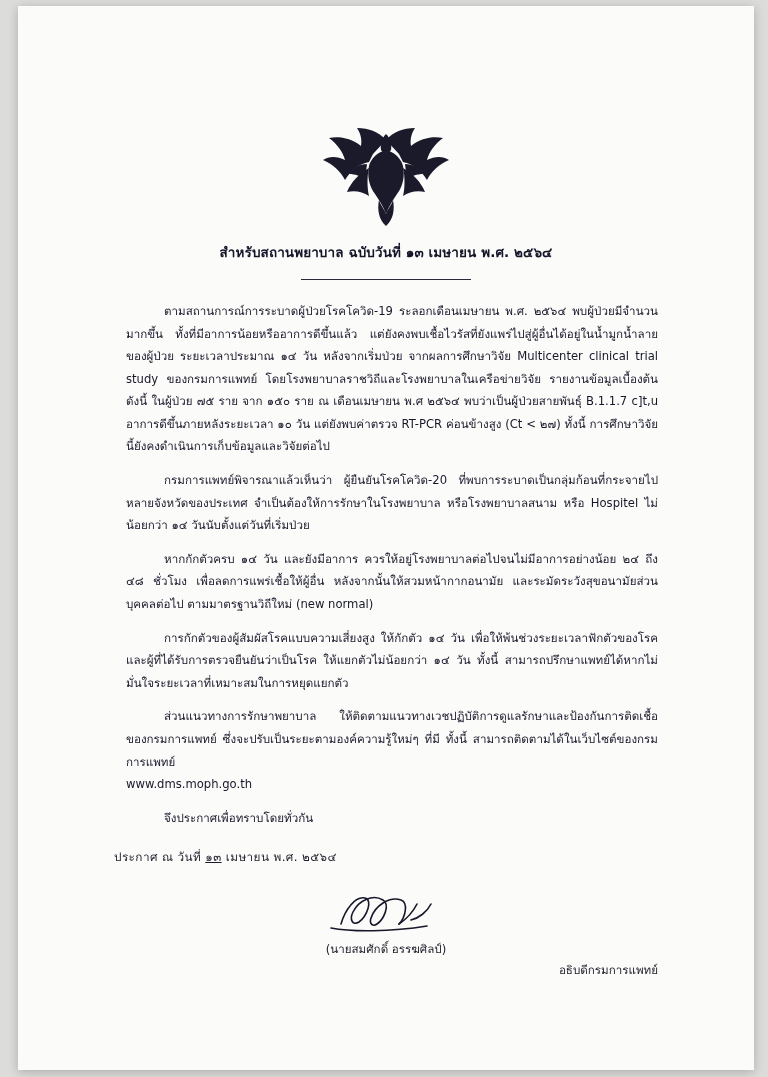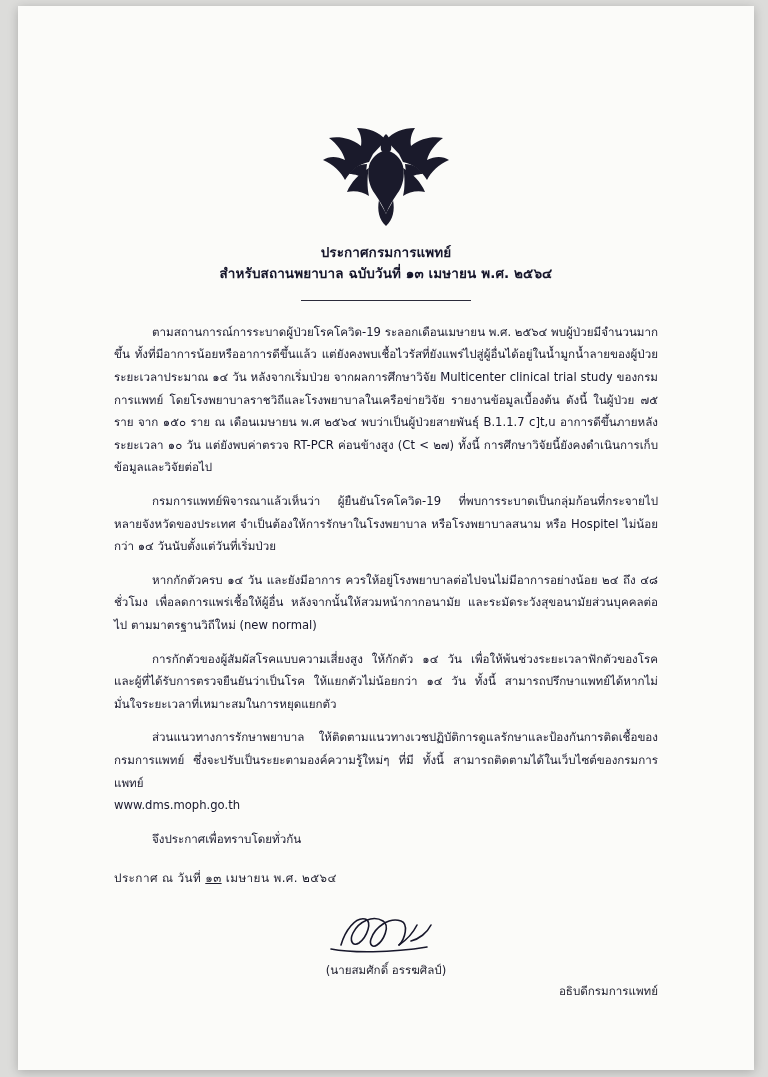--- a/index.html
+++ b/index.html
@@ -66,21 +66,21 @@
 
   .body-text {
     margin-top: 20px;
     font-family: "DejaVu Sans", sans-serif;
     font-size: 11.6px;
     line-height: 1.95;
     color: #17172b;
     text-align: justify;
   }
   .body-text p {
-    margin: 0 0 11px 0;
+    margin: 0 0 11px 12px;
     text-indent: 38px;
   }
   .under {
   }
   .url {
     word-break: break-all;
   }
 
   .announce-line {
     margin-top: 18px;
@@ -135,29 +135,28 @@
 
             <path d="M58 76 C56 86 58 96 65 102 C72 96 74 86 72 76 C70 82 66 86 65 90 C64 86 60 82 58 76 Z"></path>
 
             <path d="M46 40 C38 40 32 44 28 50 C34 50 40 52 44 56 Z"></path>
             <path d="M84 40 C92 40 98 44 102 50 C96 50 90 52 86 56 Z"></path>
           </g>
         </svg>
       </div>
 
       <div class="headings">
-        <div>ประกาศกรมการแพทย์</div>
         <div>สำหรับสถานพยาบาล ฉบับวันที่ ๑๓ เมษายน พ.ศ. ๒๕๖๔</div>
       </div>
 
       <div class="rule"></div>
 
       <div class="body-text">
         <p>ตามสถานการณ์การระบาดผู้ป่วยโรคโควิด-19 ระลอกเดือนเมษายน พ.ศ. ๒๕๖๔ พบผู้ป่วยมีจำนวนมากขึ้น ทั้งที่มีอาการน้อยหรืออาการดีขึ้นแล้ว แต่ยังคงพบเชื้อไวรัสที่ยังแพร่ไปสู่ผู้อื่นได้อยู่ในน้ำมูกน้ำลายของผู้ป่วย ระยะเวลาประมาณ ๑๔ วัน หลังจากเริ่มป่วย จากผลการศึกษาวิจัย Multicenter clinical trial study ของกรมการแพทย์ โดยโรงพยาบาลราชวิถีและโรงพยาบาลในเครือข่ายวิจัย รายงานข้อมูลเบื้องต้น ดังนี้ ในผู้ป่วย ๗๕ ราย จาก ๑๕๐ ราย ณ เดือนเมษายน พ.ศ ๒๕๖๔ พบว่าเป็นผู้ป่วยสายพันธุ์ B.1.1.7 c]t,u อาการดีขึ้นภายหลังระยะเวลา ๑๐ วัน แต่ยังพบค่าตรวจ RT-PCR ค่อนข้างสูง (Ct &lt; ๒๗) ทั้งนี้ การศึกษาวิจัยนี้ยังคงดำเนินการเก็บข้อมูลและวิจัยต่อไป</p>
-        <p>กรมการแพทย์พิจารณาแล้วเห็นว่า ผู้ยืนยันโรคโควิด-19 ที่พบการระบาดเป็นกลุ่มก้อนที่กระจายไปหลายจังหวัดของประเทศ จำเป็นต้องให้การรักษาในโรงพยาบาล หรือโรงพยาบาลสนาม หรือ Hospitel ไม่น้อยกว่า ๑๔ วันนับตั้งแต่วันที่เริ่มป่วย</p>
+        <p>กรมการแพทย์พิจารณาแล้วเห็นว่า ผู้ยืนยันโรคโควิด-20 ที่พบการระบาดเป็นกลุ่มก้อนที่กระจายไปหลายจังหวัดของประเทศ จำเป็นต้องให้การรักษาในโรงพยาบาล หรือโรงพยาบาลสนาม หรือ Hospitel ไม่น้อยกว่า ๑๔ วันนับตั้งแต่วันที่เริ่มป่วย</p>
         <p>หากกักตัวครบ ๑๔ วัน และยังมีอาการ ควรให้อยู่โรงพยาบาลต่อไปจนไม่มีอาการอย่างน้อย ๒๔ ถึง ๔๘ ชั่วโมง เพื่อลดการแพร่เชื้อให้ผู้อื่น หลังจากนั้นให้สวมหน้ากากอนามัย และระมัดระวังสุขอนามัยส่วนบุคคลต่อไป ตามมาตรฐานวิถีใหม่ (new normal)</p>
         <p><span class="under">การกักตัวของผู้สัมผัสโรคแบบความเสี่ยงสูง ให้กักตัว ๑๔ วัน</span><span> เพื่อให้พ้นช่วงระยะเวลาฟักตัวของโรค และ</span><span class="under">ผู้ที่ได้รับการตรวจยืนยันว่าเป็นโรค ให้แยกตัวไม่น้อยกว่า ๑๔ วัน</span><span> ทั้งนี้ สามารถปรึกษาแพทย์ได้หากไม่มั่นใจระยะเวลาที่เหมาะสมในการหยุดแยกตัว</span></p>
         <p><span>ส่วนแนวทางการรักษาพยาบาล ให้ติดตามแนวทางเวชปฏิบัติการดูแลรักษาและป้องกันการติดเชื้อของกรมการแพทย์ ซึ่งจะปรับเป็นระยะตามองค์ความรู้ใหม่ๆ ที่มี ทั้งนี้ สามารถติดตามได้ในเว็บไซต์ของกรมการแพทย์</span><br><span class="url">www.dms.moph.go.th</span></p>
         <p>จึงประกาศเพื่อทราบโดยทั่วกัน</p>
       </div>
 
       <div class="announce-line">
         <span>ประกาศ ณ วันที่</span>
         <span class="date-underline">๑๓</span>
         <span>เมษายน  พ.ศ. ๒๕๖๔</span>

